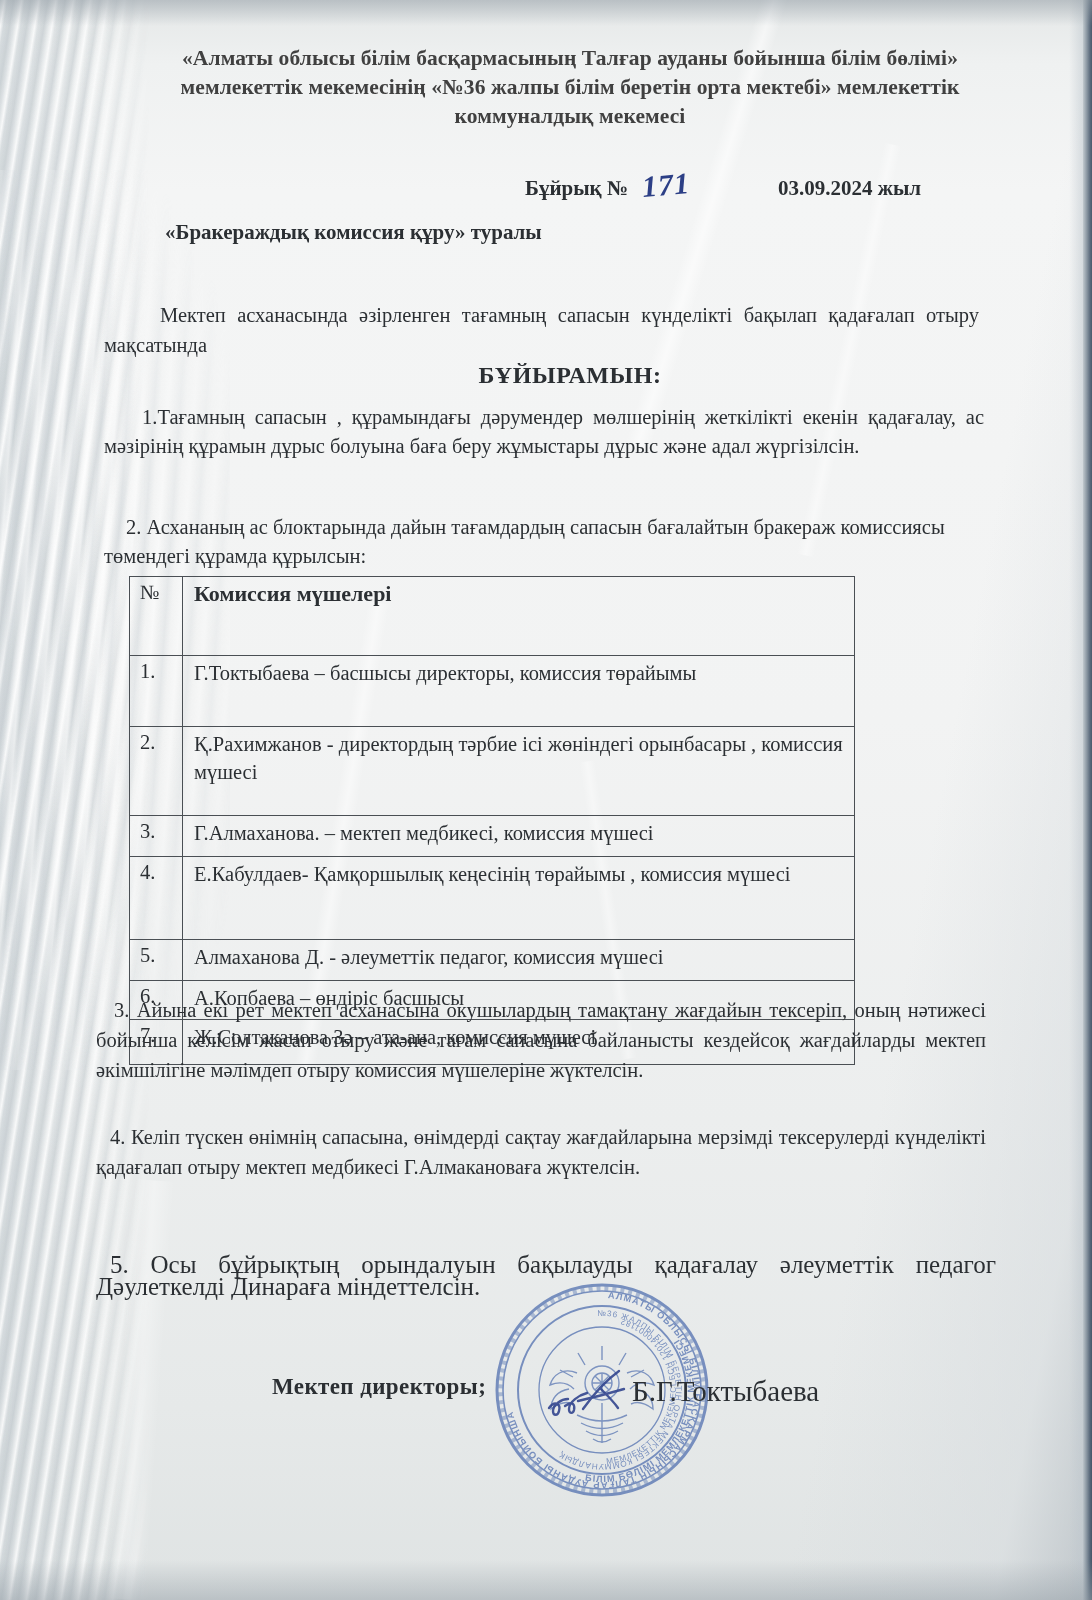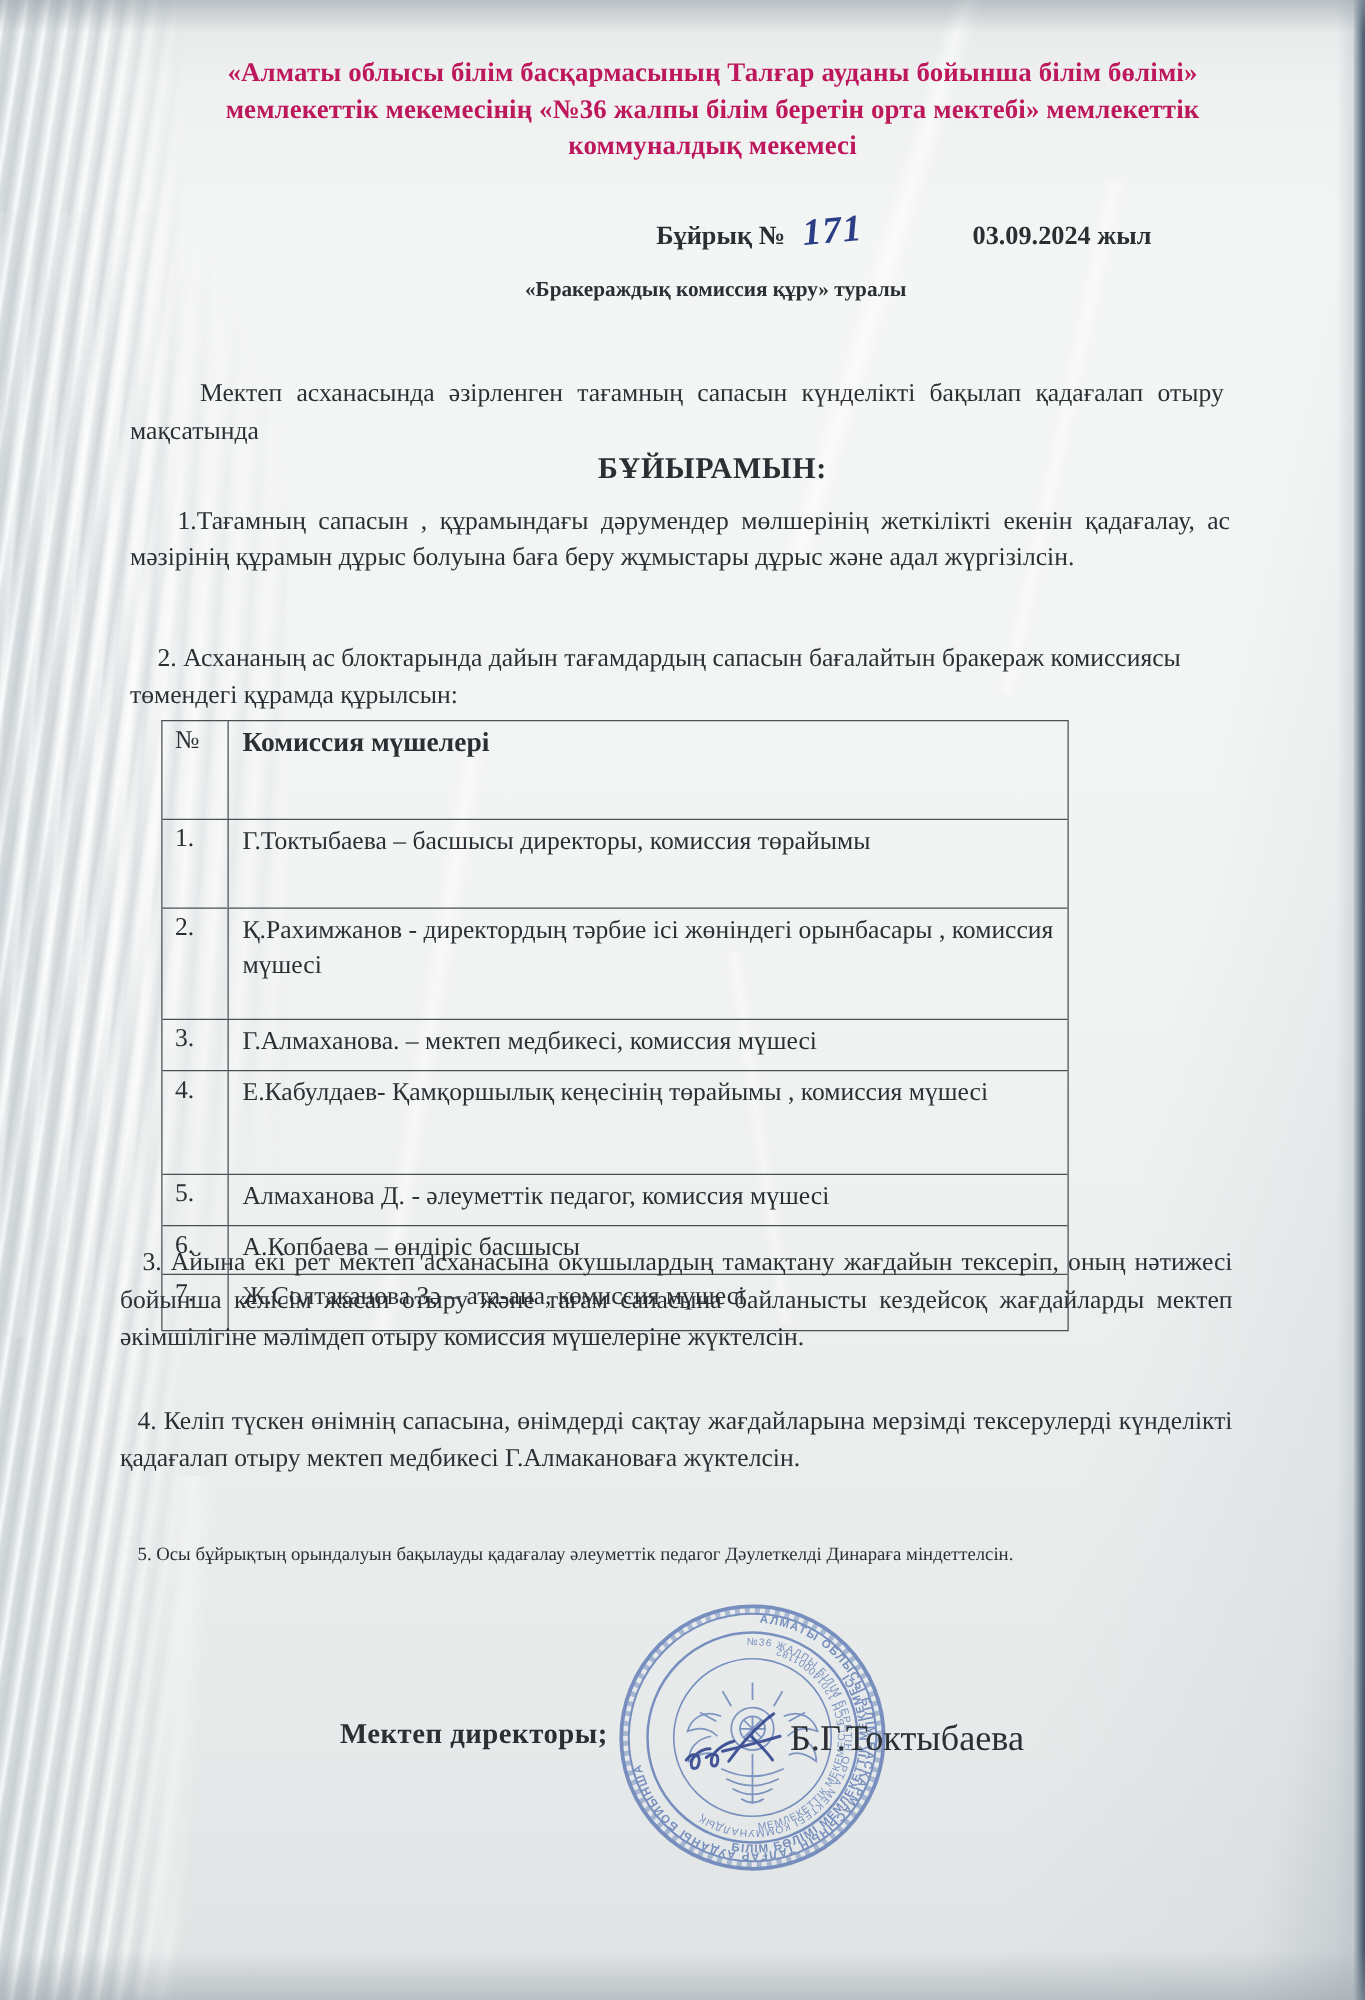--- a/index.html
+++ b/index.html
@@ -70,33 +70,33 @@
   
   #doc{
     position:absolute;inset:0;
     color:#2b2f33;
   }
   .t{position:absolute;white-space:pre;}
 
   .hdr{
     position:absolute;left:150px;top:44px;width:840px;
     font-weight:bold;font-size:21.5px;line-height:29px;text-align:center;
-    color:#be185d;letter-spacing:.1px;
+    color:#404040;letter-spacing:.1px;
   }
 
   .order-line{position:absolute;left:150px;top:176px;width:840px;font-weight:bold;font-size:21px;}
   .order-label{position:absolute;left:375px;top:0;}
   .order-num{
     position:absolute;left:492px;top:-8px;
     font-family:"Liberation Serif",serif;font-style:italic;font-weight:bold;
     font-size:30px;color:#2c3f86;transform:rotate(-5deg);letter-spacing:1px;
   }
   .order-date{position:absolute;left:628px;top:0;}
 
-  .subject{position:absolute;left:165px;top:218px;font-weight:bold;font-size:17px;line-height:28px;width:560px;text-align:right;}
+  .subject{position:absolute;left:165px;top:218px;font-weight:bold;font-size:21px;line-height:28px;width:560px;}
 
   .purpose{
     position:absolute;left:104px;top:300px;width:875px;
     font-size:20.5px;line-height:30px;text-align:justify;text-indent:56px;
   }
   .ordertitle{
     position:absolute;left:150px;top:362px;width:840px;text-align:center;
     font-weight:bold;font-size:24px;letter-spacing:.6px;
   }
   .p1{position:absolute;left:104px;top:403px;width:880px;font-size:20.5px;line-height:29px;text-align:justify;text-indent:38px;}
@@ -139,21 +139,21 @@
   #phone-col .p2c{height:70px;padding-top:20px;}
   #phone-col .p3c{height:42px;padding-top:12px;}
   #phone-col .p4c{height:36px;}
   #phone-col .p5c{height:70px;padding-top:38px;}
   #phone-col .p6c{height:36px;}
   #phone-col .p7c{height:38px;padding-top:6px;}
 
   
   .p3{position:absolute;left:96px;top:995px;width:890px;font-size:20.5px;line-height:30px;text-align:justify;text-indent:18px;}
   .p4{position:absolute;left:96px;top:1122px;width:890px;font-size:20.5px;line-height:30px;text-align:justify;text-indent:14px;}
-  .p5{position:absolute;left:96px;top:1226px;width:900px;font-size:15px;line-height:37px;text-align:justify;text-indent:14px;}
+  .p5{position:absolute;left:96px;top:1254px;width:900px;font-size:25px;line-height:22px;text-align:justify;text-indent:14px;}
 
   
   .sign-label{position:absolute;left:272px;top:1374px;font-weight:bold;font-size:23px;letter-spacing:.4px;}
   .sign-name{position:absolute;left:632px;top:1375px;font-size:29px;}
 
   
   #stamp{
     position:absolute;left:489px;top:1277px;width:226px;height:226px;
     color:#5f7bb5;opacity:.82;
   }

